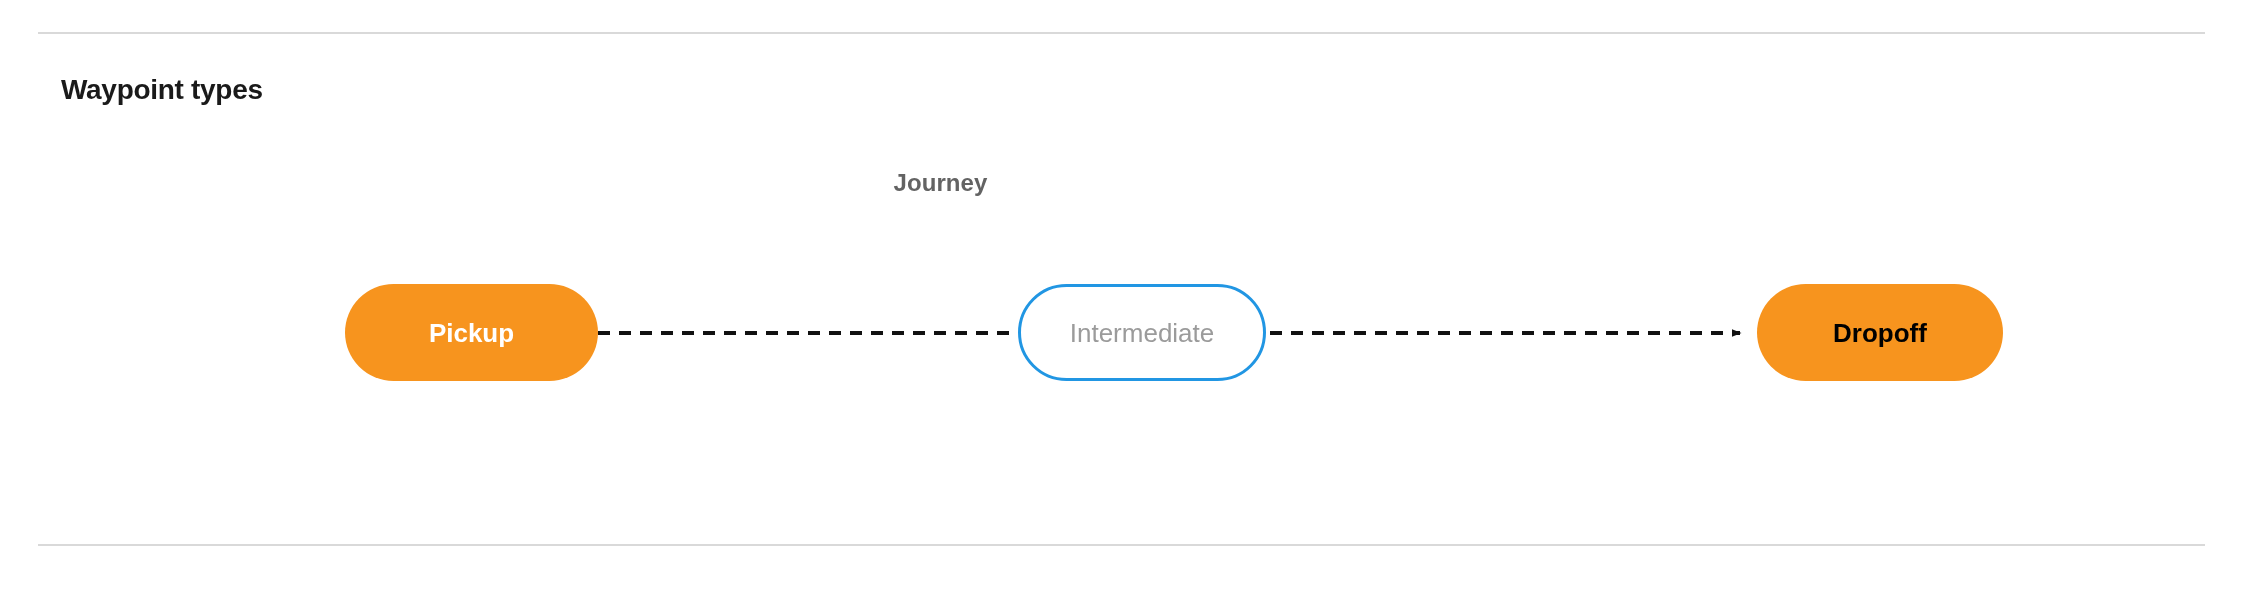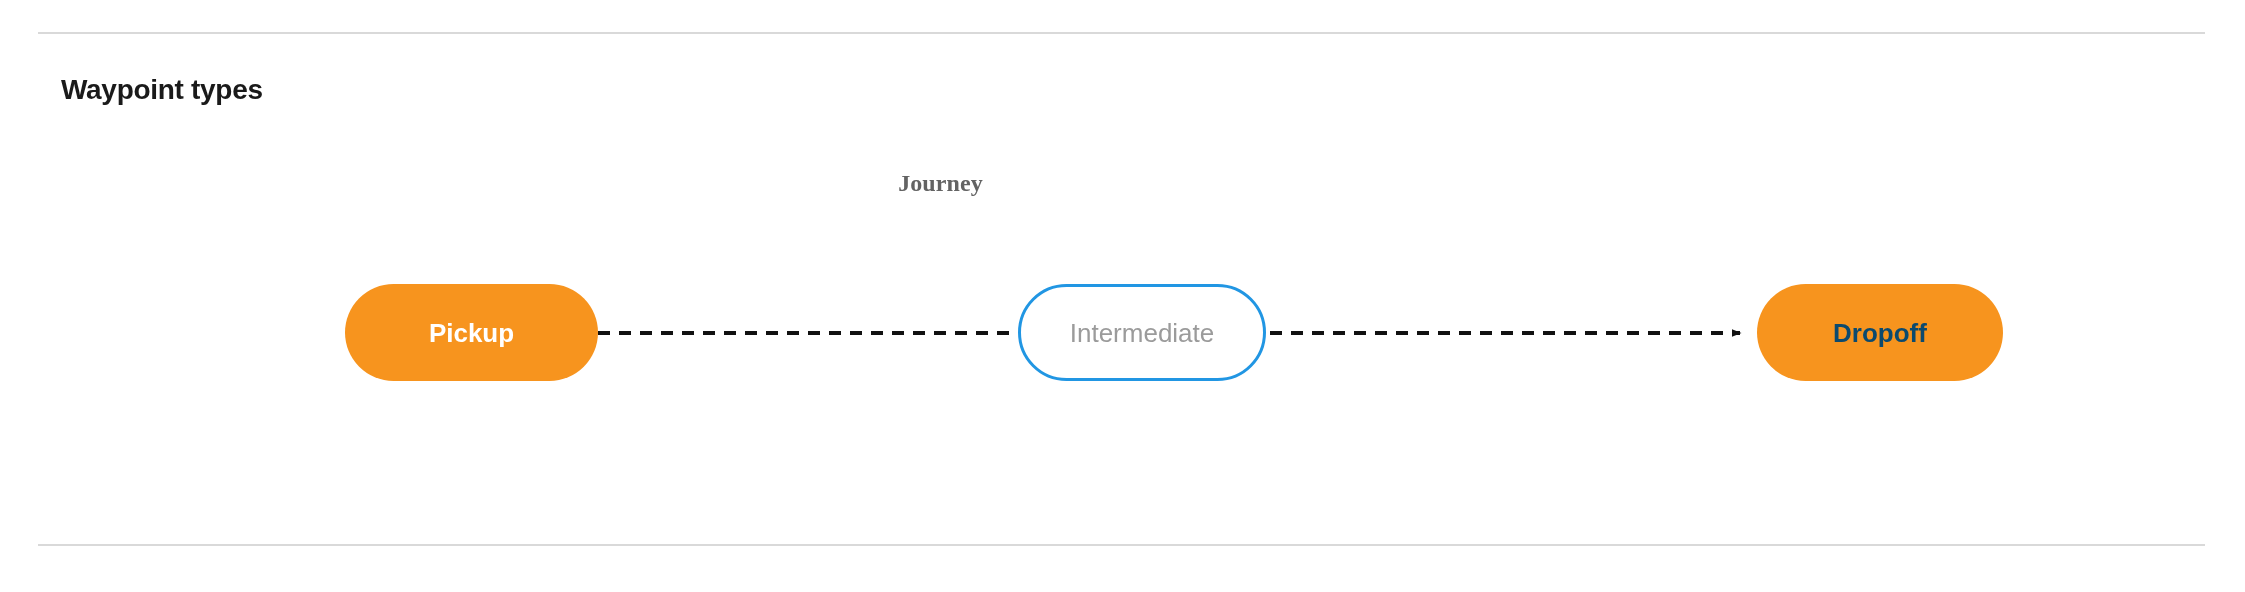--- a/index.html
+++ b/index.html
@@ -62,21 +62,20 @@
     top: 168px;
     left: 0;
     width: 1845px;
     text-align: center;
     font-size: 24px;
     font-weight: 700;
     color: #636363;
     letter-spacing: 0.1px;
     line-height: 30px;
     pointer-events: none;
-    font-family: Liberation Serif, serif;
   }
   
   .graph-label > span {
     position: relative;
     left: 18px;
   }
 
   
   .node {
     position: absolute;
@@ -108,21 +107,21 @@
     border: 3px solid #2196e3;
     color: #9b9b9b;
     font-weight: 400;
   }
 
   .node-dropoff {
     left: 1757px;
     top: 284px;
     width: 246px;
     background: #f7941e;
-    color: #0c4a6e;
+    color: #000000;
     font-weight: 700;
   }
 
   
   .edges {
     position: absolute;
     left: 0;
     top: 0;
     width: 2245px;
     height: 592px;

